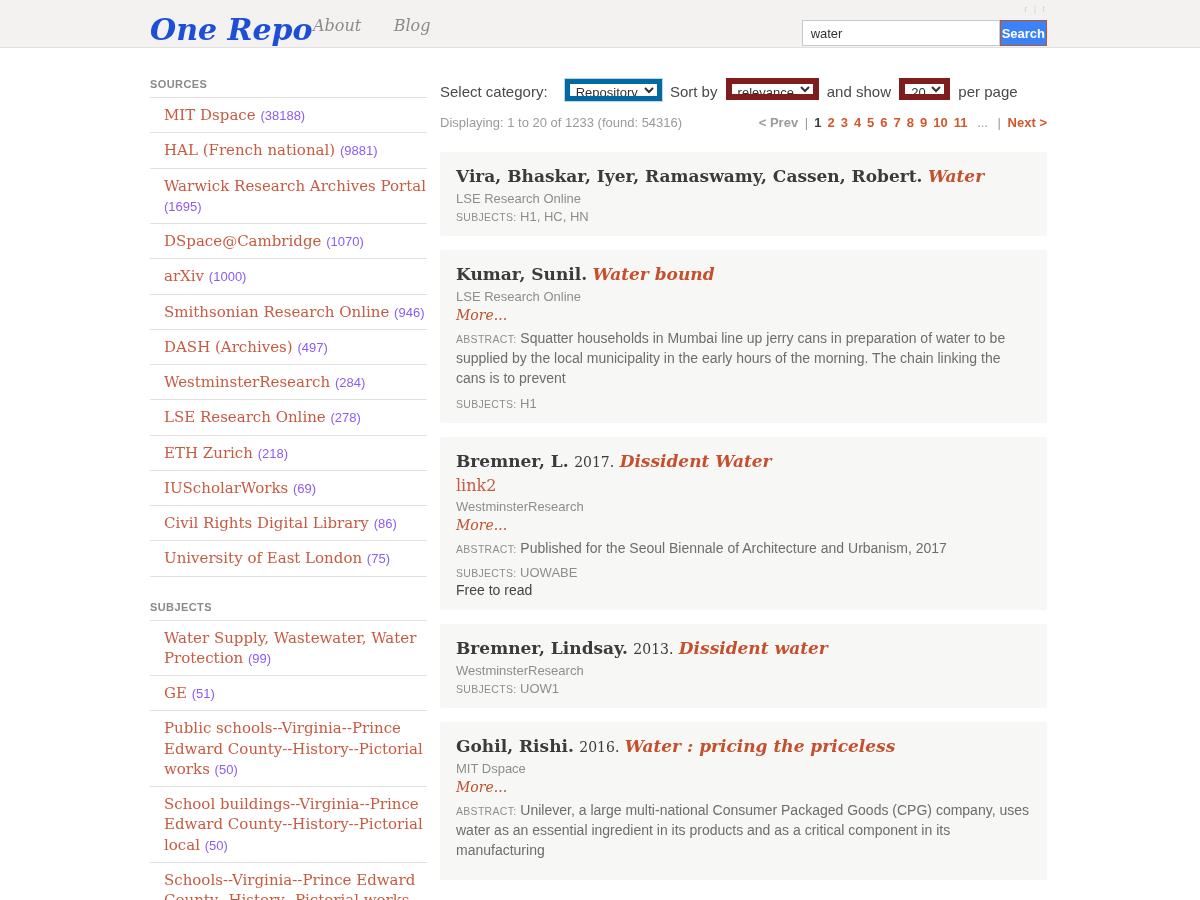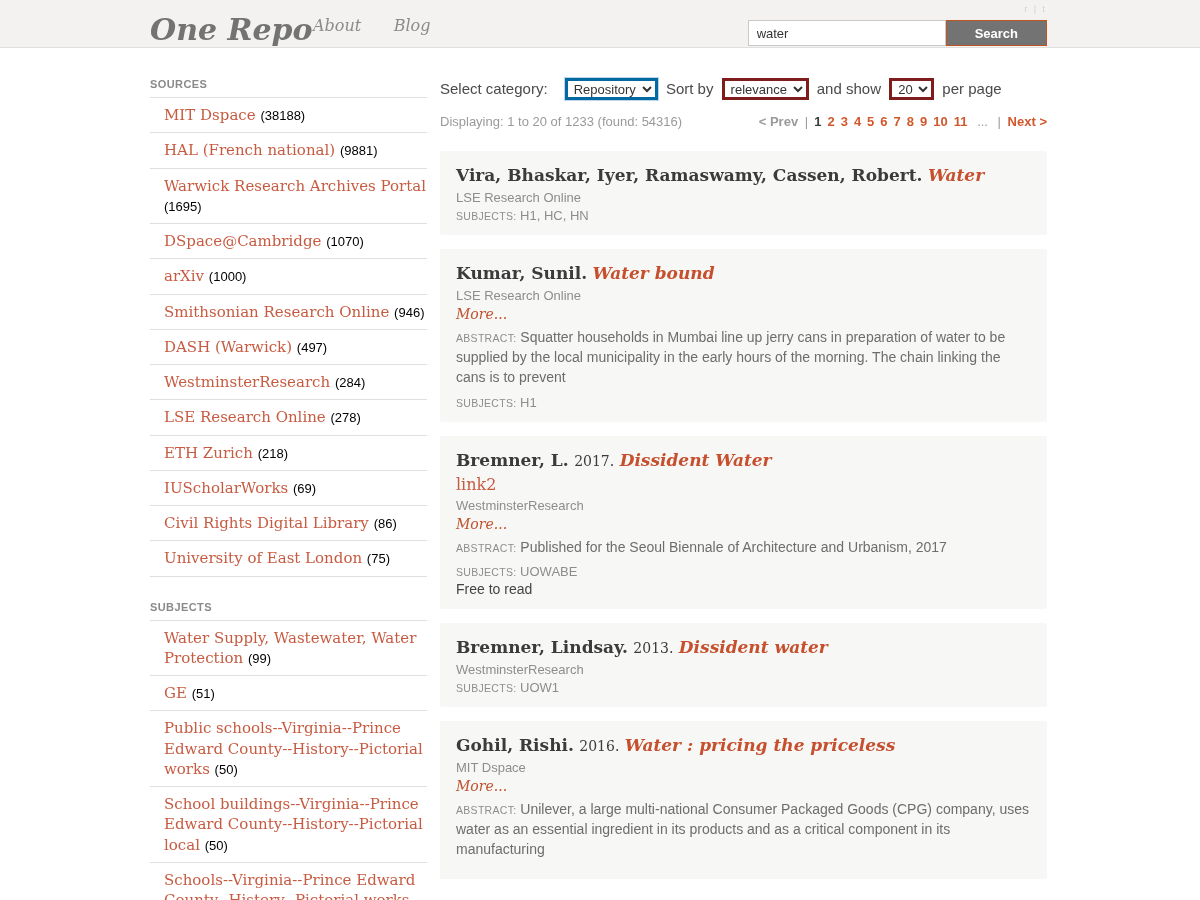--- a/index.html
+++ b/index.html
@@ -5,50 +5,50 @@
   * { margin:0; padding:0; box-sizing:border-box; }
   html,body { width:1200px; height:900px; overflow:hidden; background:#fff;
     font-family:"Liberation Sans", sans-serif; }
 
   
   .site-header { position:relative; height:48px; background:#f3f2f0;
     border-bottom:1px solid #e1e0de; }
   .corner-text { position:absolute; top:4px; right:153px; font-size:9px;
     color:#d2d2d2; letter-spacing:2px; }
   .logo { position:absolute; left:150px; top:12px; font-size:30px; font-weight:700;
-    font-style:italic; color:#737373; font-family:"DejaVu Serif","Liberation Serif",serif;text-align:right; }
+    font-style:italic; color:#1d4ed8; font-family:"DejaVu Serif","Liberation Serif",serif;text-align:right; }
   .main-nav { position:absolute; left:313px; top:16px; }
   .main-nav a { font-family:"DejaVu Serif","Liberation Serif",serif; font-style:italic;
     font-size:16px; color:#8b8b8b; text-decoration:none; margin-right:28px; }
   .search-area { position:absolute; top:20px; right:153px; display:flex; }
   .search-input { width:198px; height:26px; border:1px solid #c9c9c9; padding:0 8px;
     font-size:13px; color:#333; background:#fff; outline:none; }
-  .search-btn { height:26px; padding:0 28px; background:#737373; color:#fff;
+  .search-btn { height:26px; padding:0 1px; background:#3b82f6; color:#fff;
     border:1px solid #c05524; font-size:13px; font-weight:700; cursor:pointer; }
 
   
   .page-body { display:flex; padding:30px 0 0 150px; }
   .sidebar { width:277px; flex:none; }
   .main-col { width:607px; margin-left:13px; }
 
   
   .facet-section { margin-bottom:24px; }
   .facet-title { font-size:11px; font-weight:600; color:#8a8a8a; letter-spacing:.4px;
     padding-bottom:7px; border-bottom:1px solid #e0e0de; }
   .facet-list { list-style:none; }
   .facet-list li { padding:7px 0 7px 14px; border-bottom:1px solid #e0e0de;
     font-family:"DejaVu Serif","Liberation Serif",serif; font-size:15px; line-height:1.35;
     color:#c75b41; cursor:pointer; }
-  .facet-count { color:#000000; font-family:"Liberation Sans",sans-serif; font-size:13px; }
+  .facet-count { color:#8b5cf6; font-family:"Liberation Sans",sans-serif; font-size:13px; }
 
   
   .controls-row { font-size:15px; color:#4a4a4a; margin-bottom:14px; }
   .controls-row select { font-size:13px; color:#333; background:#fff;
-    border:3px solid #7f1d1d; height:22px; padding:0 2px; margin:0 4px; }
-  select.focused { border:3px solid #0369a1; outline:1px solid #bcd4ee;margin-left:13px; }
+    border:6px solid #7f1d1d; height:22px; padding:0 2px; margin:0 4px; }
+  select.focused { border:5px solid #0369a1; outline:1px solid #bcd4ee;margin-left:13px; }
 
   
   .meta-row { display:flex; justify-content:space-between; align-items:baseline;
     margin-bottom:22px; }
   .displaying { font-size:13px; color:#9a9a9a; }
   .pagination { font-size:13px; font-weight:700; color:#9a9a9a; white-space:nowrap;text-align:center; }
   .pagination .page { color:#d2572c; margin:0 3px; cursor:pointer; }
   .pagination .page[data-type="current"] { color:#3b3b3b; cursor:default; }
   .pagination .pg-prev { color:#9a9a9a; }
   .pagination .pg-next { color:#d2572c; cursor:pointer; }
@@ -101,21 +101,21 @@
           <li><span>HAL (French national)</span>
             <span class="facet-count">(9881)</span></li>
           <li><span>Warwick Research Archives Portal</span>
             <span class="facet-count">(1695)</span></li>
           <li><span>DSpace@Cambridge</span>
             <span class="facet-count">(1070)</span></li>
           <li><span>arXiv</span>
             <span class="facet-count">(1000)</span></li>
           <li><span>Smithsonian Research Online</span>
             <span class="facet-count">(946)</span></li>
-          <li><span>DASH (Warwick)</span>
+          <li><span>DASH (Archives)</span>
             <span class="facet-count">(497)</span></li>
           <li><span>WestminsterResearch</span>
             <span class="facet-count">(284)</span></li>
           <li><span>LSE Research Online</span>
             <span class="facet-count">(278)</span></li>
           <li><span>ETH Zurich</span>
             <span class="facet-count">(218)</span></li>
           <li><span>IUScholarWorks</span>
             <span class="facet-count">(69)</span></li>
           <li><span>Civil Rights Digital Library</span>

